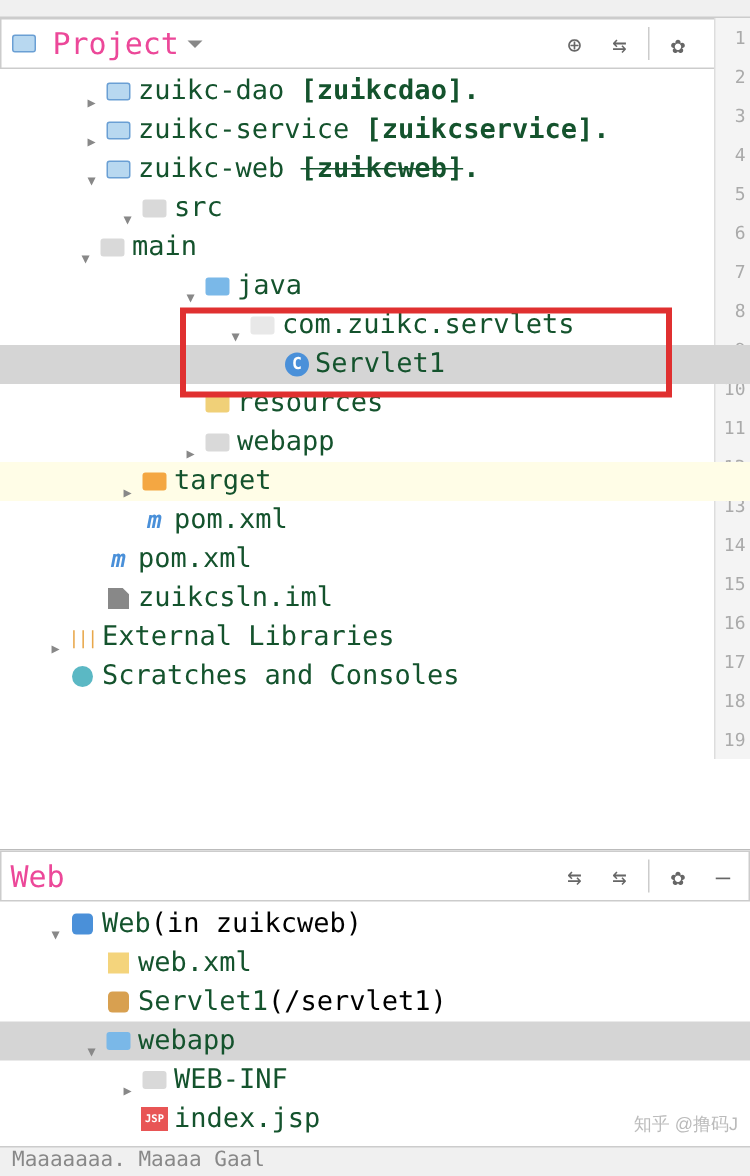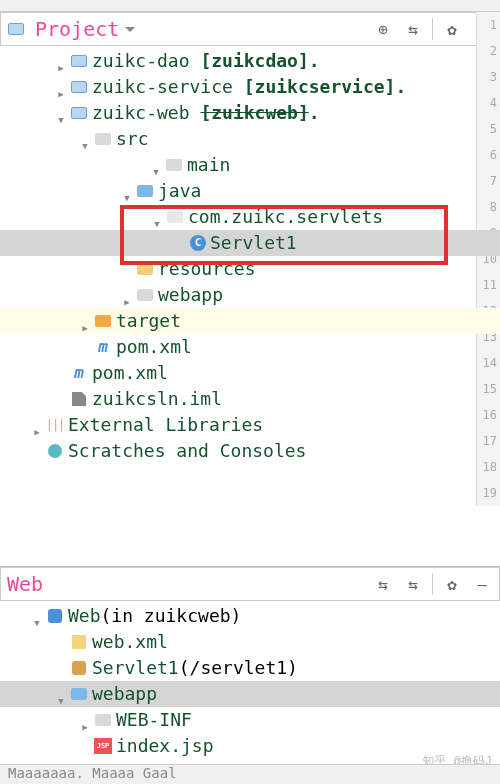--- a/index.html
+++ b/index.html
@@ -36,26 +36,26 @@
 .label.bold { font-weight: bold; }
 .label.gray { color: #000000; }
 .label.struck { text-decoration: line-through; }
 .selected { background: #d5d5d5; }
 .highlight-yellow { background: #fffde7; }
 .redbox { position: absolute; border: 4px solid #e03030; pointer-events: none; }
 .panel-sep { height: 1px; background: #bbb; }
 .web-panel-hdr { height: 34px; background: #fff; border: 1px solid #ccc; display: flex; align-items: center; padding: 0 6px; }
 .editor-gutter { position: absolute; right: 0; top: 12px; width: 24px; background: #f4f4f4; border-left: 1px solid #ddd; font-size: 12px; color: #aaa; font-family: monospace; text-align: right; padding-right: 3px; line-height: 26px; }
 .gutter-line { height: 26px; }
-.watermark { position: absolute; right: 8px; bottom: 14px; font-size: 12px; color: #bbb; font-family: Liberation Mono, monospace; }
+.watermark { position: absolute; right: 8px; bottom: 26px; font-size: 12px; color: #bbb; font-family: Liberation Sans, sans-serif; }
 .bottom-bar { position: absolute; bottom: 0; left: 0; right: 0; height: 20px; background: #f0f0f0; border-top: 1px solid #ccc; font-size: 14px; color: #888; padding-left: 8px; display: flex; align-items: flex-start; font-family: monospace; }
 .indent-1 { padding-left: 30px; }
 .indent-2 { padding-left: 54px; }
 .indent-3 { padding-left: 78px; }
-.indent-4 { padding-left: 118px; margin-left: 31px; }
+.indent-4 { padding-left: 50px; }
 .indent-5 { padding-left: 120px; }
 .indent-6 { padding-left: 150px; }
 .indent-7 { padding-left: 174px; }
 .main-wrap { position: relative; height: 520px; overflow: hidden; }
 .web-wrap { position: relative; height: 180px; }
 </style>
 </head>
 <body>
 
 <div class="top-edge"></div>

